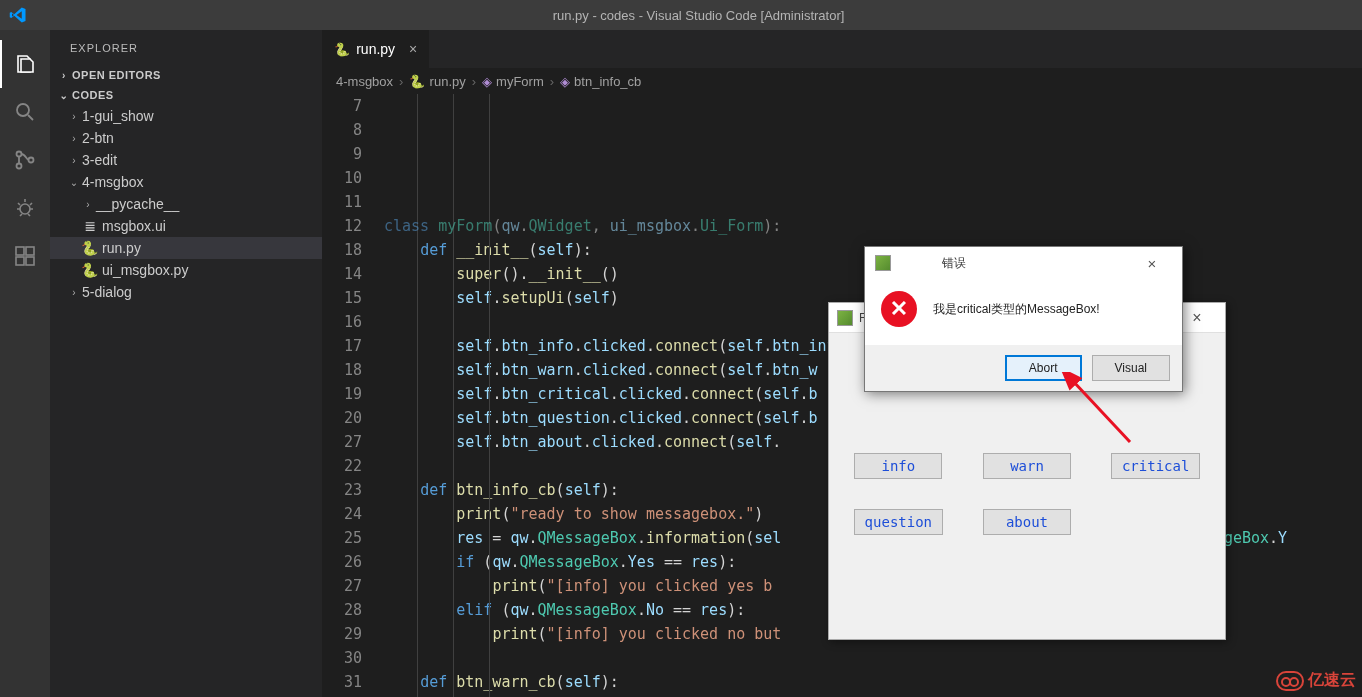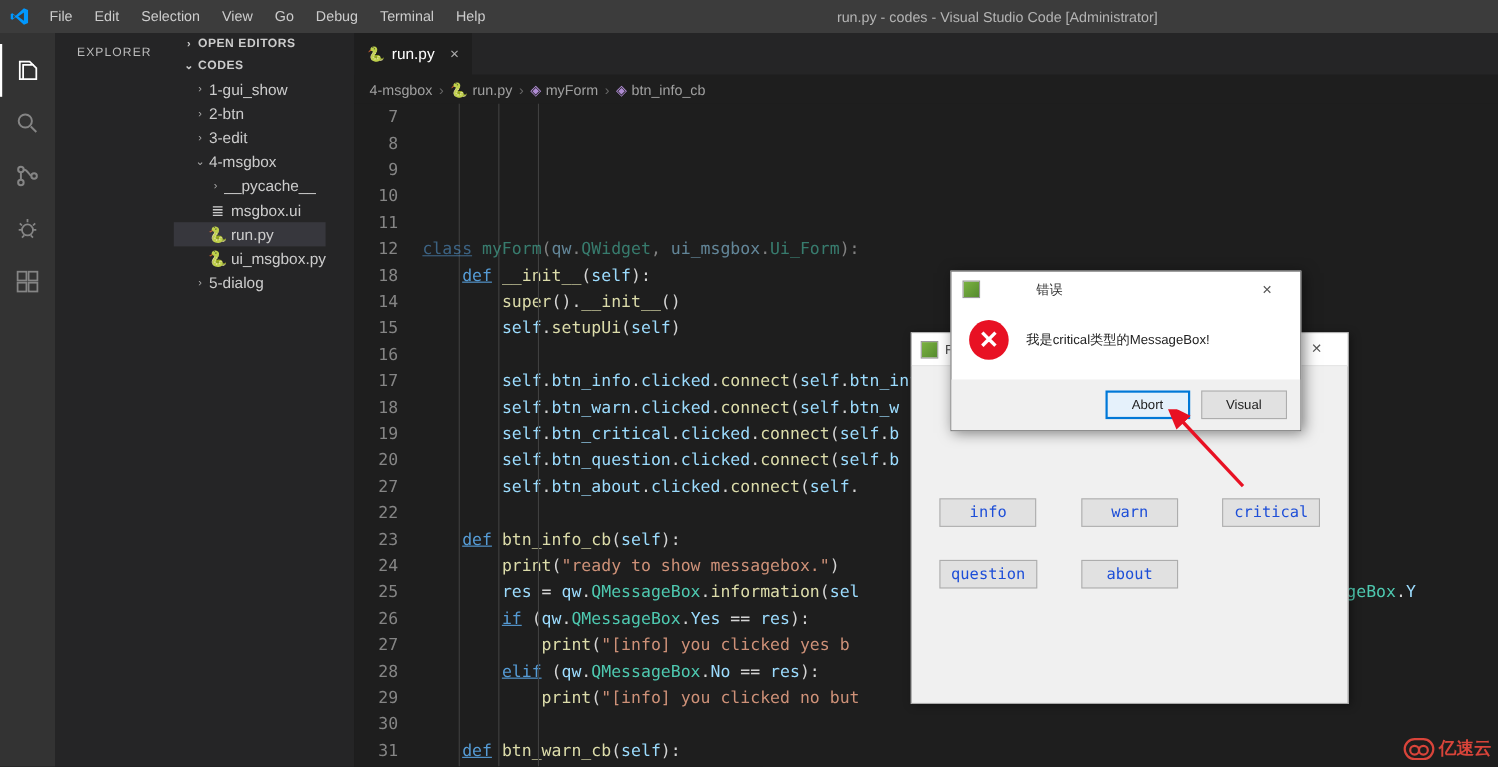--- a/index.html
+++ b/index.html
@@ -53,21 +53,21 @@
 .activity-icon.active {
   color: #ffffff;
   border-left: 2px solid #ffffff;
 }
 .activity-icon svg { width: 24px; height: 24px; }
 
 .sidebar {
   width: 272px;
   background: #252526;
   display: flex;
-  flex-direction: row;
+  flex-direction: column;
 }
 .sidebar-header {
   height: 35px;
   display: flex;
   align-items: center;
   padding: 0 20px;
   font-size: 11px;
   letter-spacing: 1px;
   color: #bbbbbb;
 }
@@ -159,21 +159,21 @@
 }
 .code-line { height: 24px; padding-left: 4px; }
 .indent-guide {
   position: absolute;
   top: 0;
   bottom: 0;
   width: 1px;
   background: #404040;
 }
 
-.kw { color: #569cd6; text-decoration: underline; }
+.kw { color: #569cd6; }
 .fn { color: #dcdcaa; }
 .var { color: #9cdcfe; }
 .cls { color: #4ec9b0; }
 .str { color: #ce9178; }
 .self { color: #9cdcfe; }
 
 
 .form-window {
   position: absolute;
   left: 828px;
@@ -329,30 +329,20 @@
 .watermark .wm-icon::after { right:3px; top:4px; }
 </style>
 </head>
 <body>
 
 <div class="titlebar">
   <div class="logo">
     <svg viewBox="0 0 24 24" width="18" height="18">
         <path fill="#0098ff" d="M17 2 7 11l-4-3-2 1v6l2 1 4-3 10 9 5-2V4l-5-2zM6 13l-2 1V10l2 1v2zm11 4-7-5 7-5v10z"></path>
       </svg>
-  </div>
-  <div class="menu-items">
-    <div class="menu-item">File</div>
-    <div class="menu-item">Edit</div>
-    <div class="menu-item">Selection</div>
-    <div class="menu-item">View</div>
-    <div class="menu-item">Go</div>
-    <div class="menu-item">Debug</div>
-    <div class="menu-item">Terminal</div>
-    <div class="menu-item">Help</div>
   </div>
   <div class="window-title">run.py - codes - Visual Studio Code [Administrator]</div>
 </div>
 
 <div class="main-area">
 
   <div class="activity-bar">
     <div class="activity-icon active">
       <svg viewBox="0 0 24 24" fill="none" stroke="currentColor" stroke-width="1.6">
           <path d="M4 4h9l3 3v13H4z"></path>

